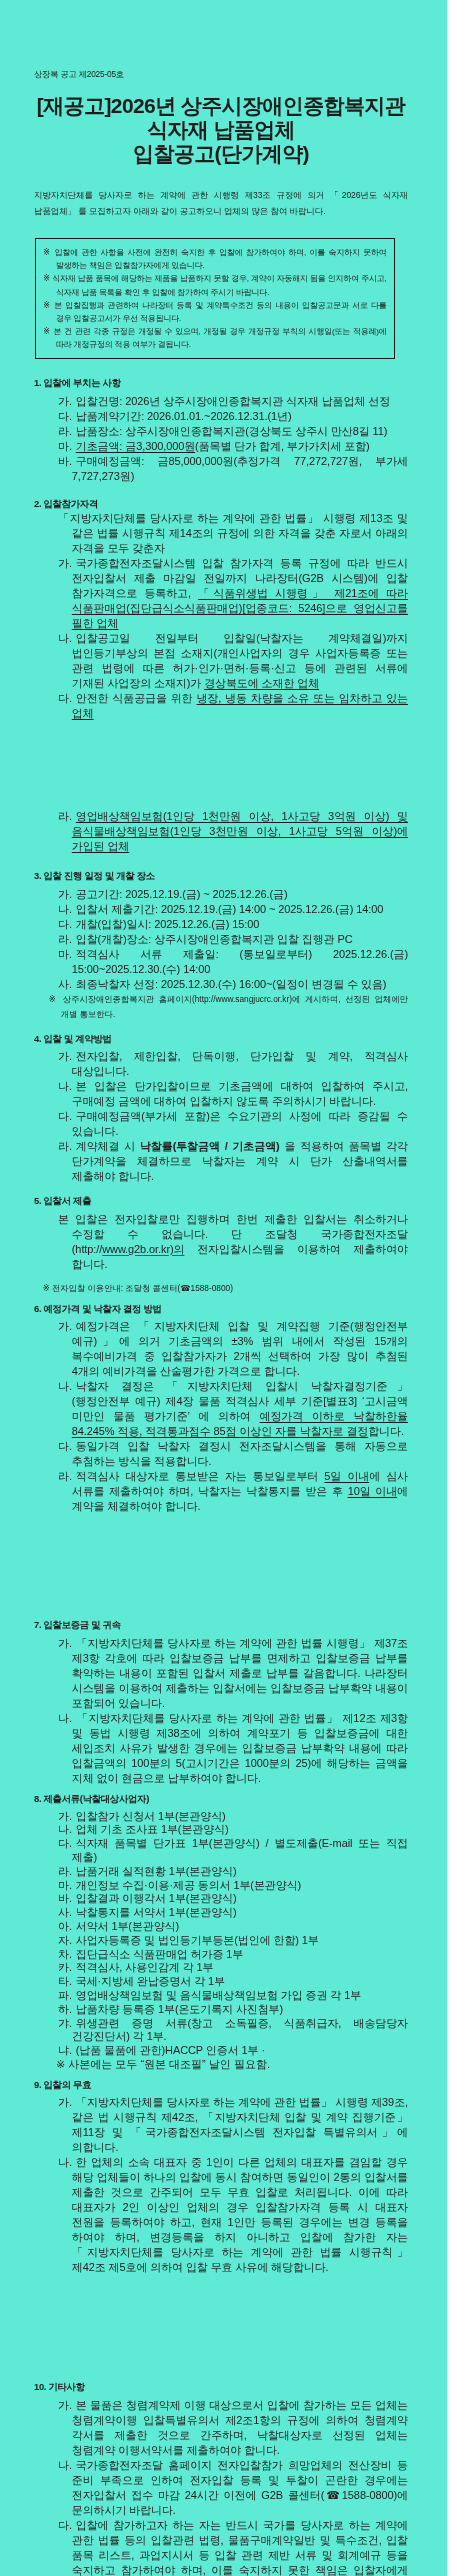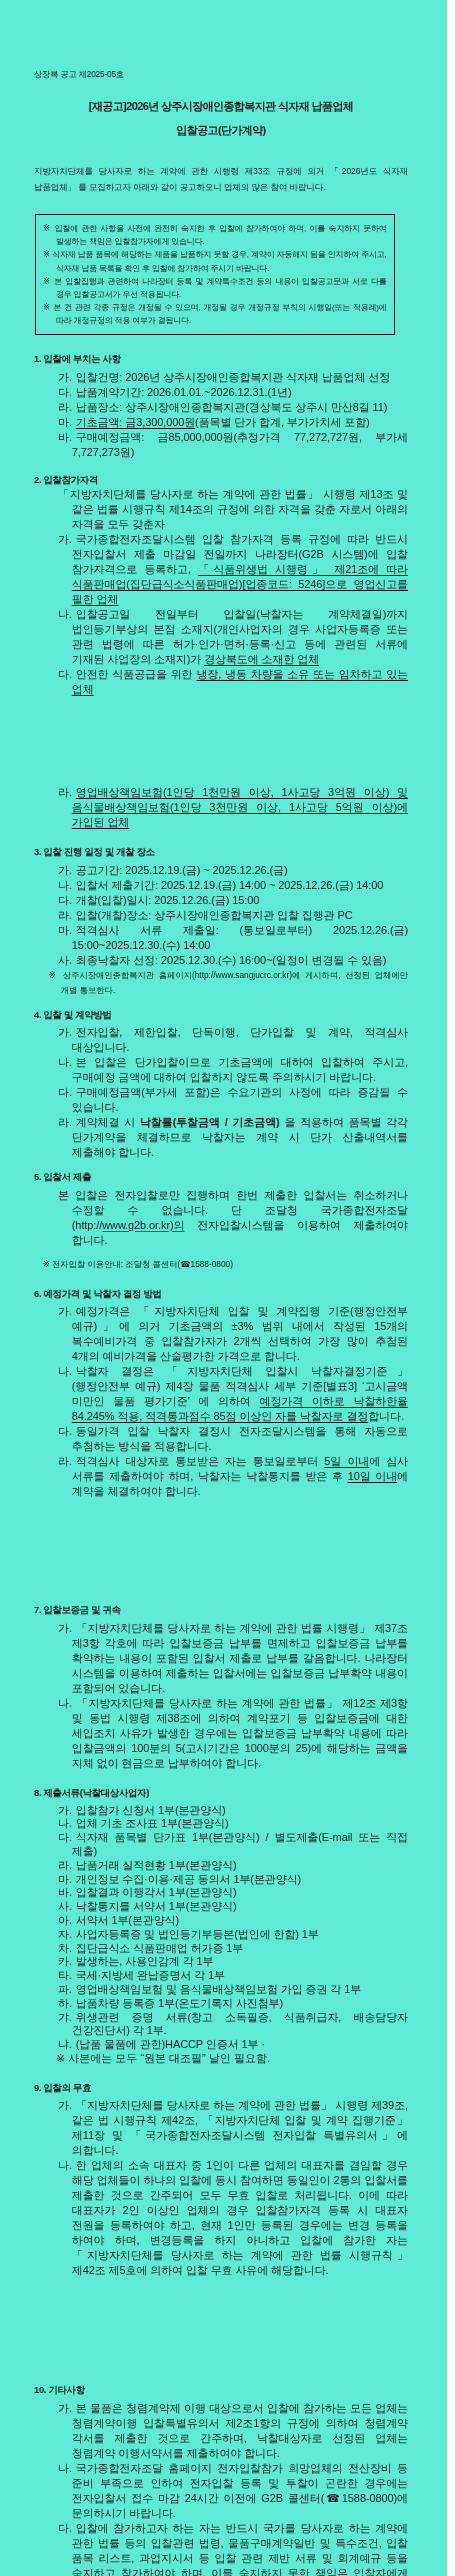--- a/index.html
+++ b/index.html
@@ -8,29 +8,29 @@
     width:447px;height:2576px;
     margin:0;
     background:#5eead4;
     color:#1d1d1d;
     font-family:"Liberation Sans","DejaVu Sans",sans-serif;
     box-sizing:border-box;
     padding:16px 39px 0 34px;
     overflow:hidden;
   }
   .notice-no{padding-top:53px;font-size:8.3px;letter-spacing:-0.2px;}
-  .title{margin-top:14.3px;text-align:center;font-weight:700;font-size:11px;line-height:24px;letter-spacing:-0.6px;}
+  .title{margin-top:14.3px;text-align:center;font-weight:700;font-size:21px;line-height:24px;letter-spacing:-0.6px;}
   .intro{margin-top:21px;font-size:8.5px;line-height:16px;text-align:justify;letter-spacing:-0.1px;word-break:keep-all;}
   .nbox{margin-top:19px;margin-left:1.1px;margin-right:13.2px;border:1.1px solid #141414;padding:6.6px 7.2px;}
   .nb{font-size:8px;line-height:13.2px;padding-left:12.7px;text-indent:-12.7px;text-align:justify;letter-spacing:-0.2px;word-break:keep-all;}
   .sech{font-weight:700;font-size:9.4px;letter-spacing:-0.3px;margin:17.6px 0 4.4px 0;}
   .mt-s2{margin-top:14.3px;margin-bottom:0;}
   .mt-s3{margin-top:15.4px;}
   .mt-s4,.mt-s5{margin-top:11px;margin-bottom:3.3px;}
-  .mt-s6,.mt-s8,.mt-s9{margin-top:16px;margin-bottom:3.3px;}
+  .mt-s6,.mt-s8,.mt-s9{margin-top:7px;margin-bottom:3.3px;}
   .item{margin-left:24px;padding-left:13.8px;text-indent:-13.8px;font-size:11px;line-height:15px;text-align:justify;letter-spacing:-0.1px;word-break:keep-all;}
   .tight .item{line-height:13.8px;}
   .lbl{margin-right:3.9px;}
   .pgap-a{margin-top:88px;}
   .pgap-b{margin-top:105px;}
   .pgap-c{margin-top:106px;}
   .em{font-weight:400;text-decoration:underline;text-underline-offset:1.7px;}
   .b{font-weight:700;}
   .link{text-decoration:underline;text-decoration-color:#2a52be;text-underline-offset:1.7px;color:#1d1d1d;}
   .note3{margin-left:8.8px;padding-left:18px;text-indent:-12px;font-size:8.3px;line-height:15px;text-align:justify;word-break:keep-all;}
@@ -132,21 +132,21 @@
     <div class="item"><span class="lbl">가.</span><span>입찰참가 신청서 1부(본관양식)</span></div>
     <div class="item"><span class="lbl">나.</span><span>업체 기초 조사표 1부(본관양식)</span></div>
     <div class="item"><span class="lbl">다.</span><span>식자재 품목별 단가표 1부(본관양식) / 별도제출(E-mail 또는 직접 제출)</span></div>
     <div class="item"><span class="lbl">라.</span><span>납품거래 실적현황 1부(본관양식)</span></div>
     <div class="item"><span class="lbl">마.</span><span>개인정보 수집·이용·제공 동의서 1부(본관양식)</span></div>
     <div class="item"><span class="lbl">바.</span><span>입찰결과 이행각서 1부(본관양식)</span></div>
     <div class="item"><span class="lbl">사.</span><span>낙찰통지를 서약서 1부(본관양식)</span></div>
     <div class="item"><span class="lbl">아.</span><span>서약서 1부(본관양식)</span></div>
     <div class="item"><span class="lbl">자.</span><span>사업자등록증 및 법인등기부등본(법인에 한함) 1부</span></div>
     <div class="item"><span class="lbl">차.</span><span>집단급식소 식품판매업 허가증 1부</span></div>
-    <div class="item"><span class="lbl">카.</span><span>발생하는, 사용인감계 각 1부</span></div>
+    <div class="item"><span class="lbl">카.</span><span>적격심사, 사용인감계 각 1부</span></div>
     <div class="item"><span class="lbl">타.</span><span>국세·지방세 완납증명서 각 1부</span></div>
     <div class="item"><span class="lbl">파.</span><span>영업배상책임보험 및 음식물배상책임보험 가입 증권 각 1부</span></div>
     <div class="item"><span class="lbl">하.</span><span>납품차량 등록증 1부(온도기록지 사진첨부)</span></div>
     <div class="item"><span class="lbl">갸.</span><span>위생관련 증명 서류(창고 소독필증, 식품취급자, 배송담당자 건강진단서) 각 1부.</span></div>
     <div class="item"><span class="lbl">냐.</span><span>(납품 물품에 관한)HACCP 인증서 1부 ·</span></div>
     <div class="noteB">※ 사본에는 모두 “원본 대조필” 날인 필요함.</div>
   </div>
 
   <div>
     <div class="sech mt-s9">9. 입찰의 무효</div>

